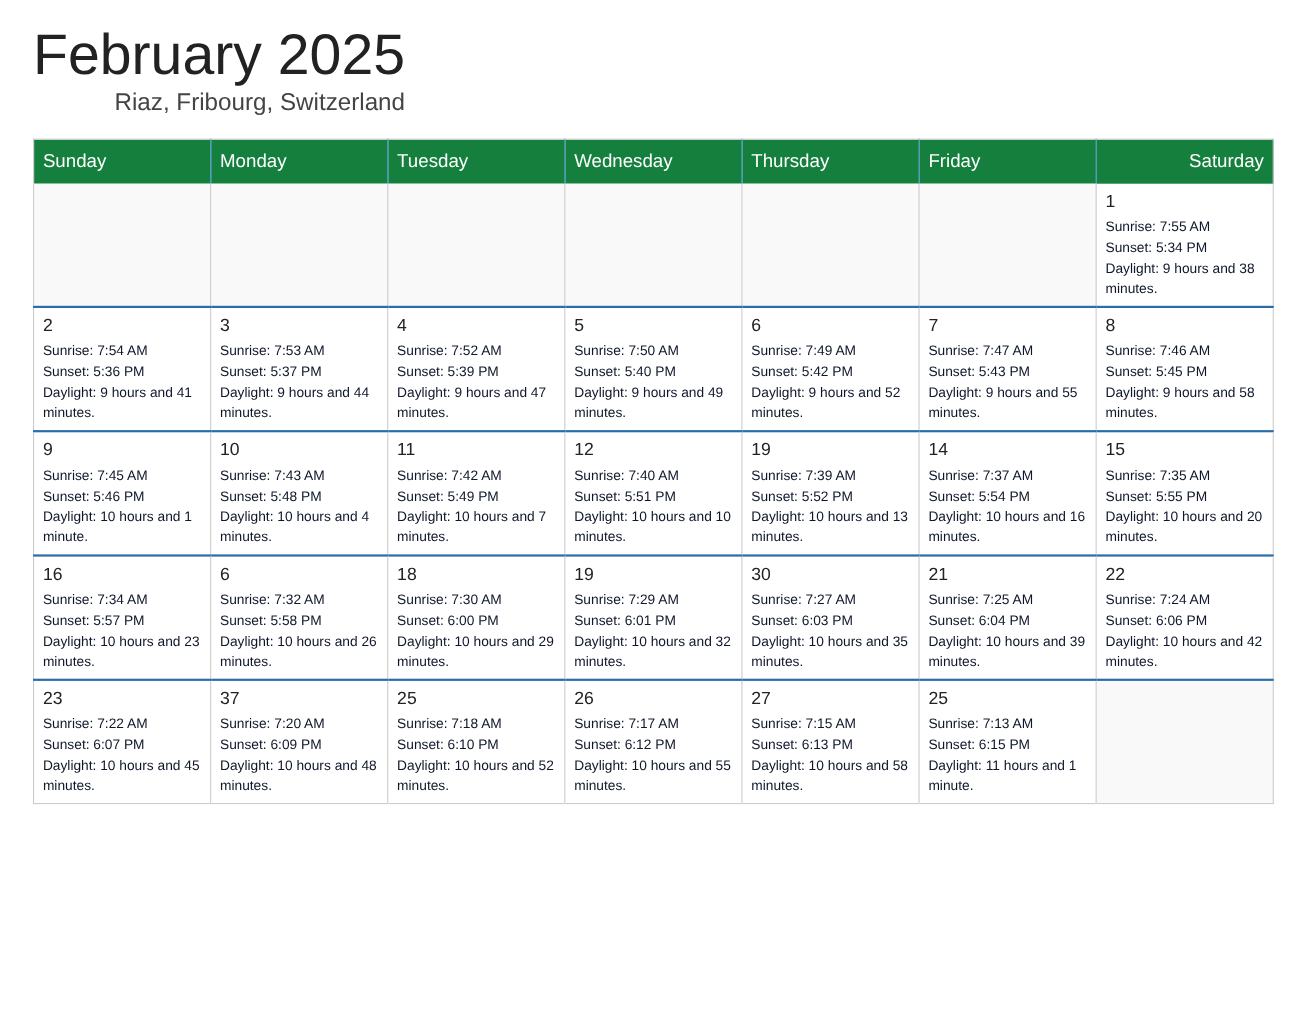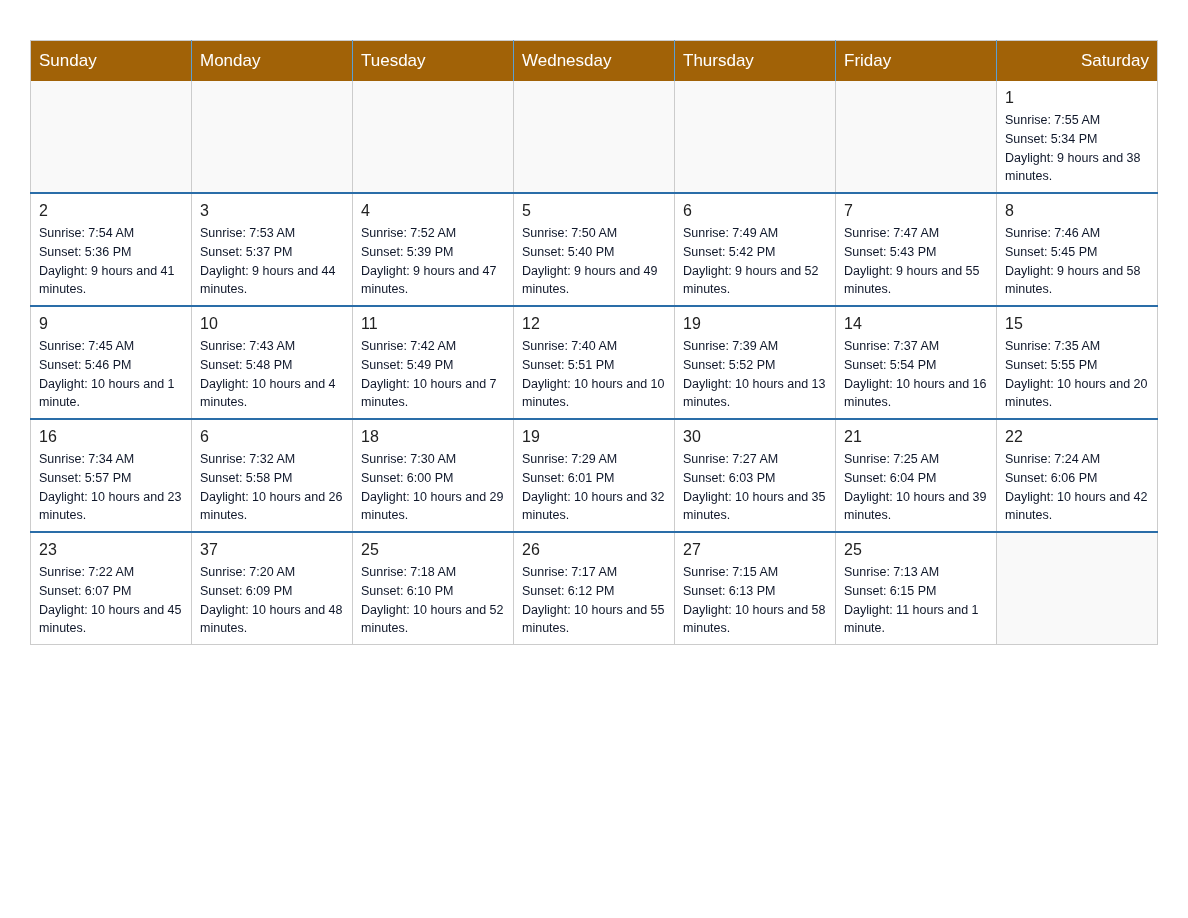--- a/index.html
+++ b/index.html
@@ -56,21 +56,21 @@
     .location {
       font-size: 22px;
       color: #444;
     }
     .calendar {
       width: 100%;
       border-collapse: collapse;
       border: 1px solid #ccc;
     }
     .calendar th {
-      background-color: #a16207;
+      background-color: #15803d;
       color: #fff;
       padding: 10px 8px;
       text-align: left;
       font-size: 17px;
       font-weight: normal;
       border-right: 1px solid #5a9fd4;
     }
     .calendar th:last-child {
       border-right: none;
       text-align: right;
@@ -109,20 +109,22 @@
     }
     .week-row td {
       border-top: 2px solid #2a6da8;
     }
   </style>
 </head>
 <body>
 
 <div class="header">
   <div class="title-section">
+    <div class="month-title">February 2025</div>
+    <div class="location">Riaz, Fribourg, Switzerland</div>
   </div>
 </div>
 
 <table class="calendar">
   <thead>
     <tr>
     <th>Sunday</th>
         <th>Monday</th>
         <th>Tuesday</th>
         <th>Wednesday</th>

